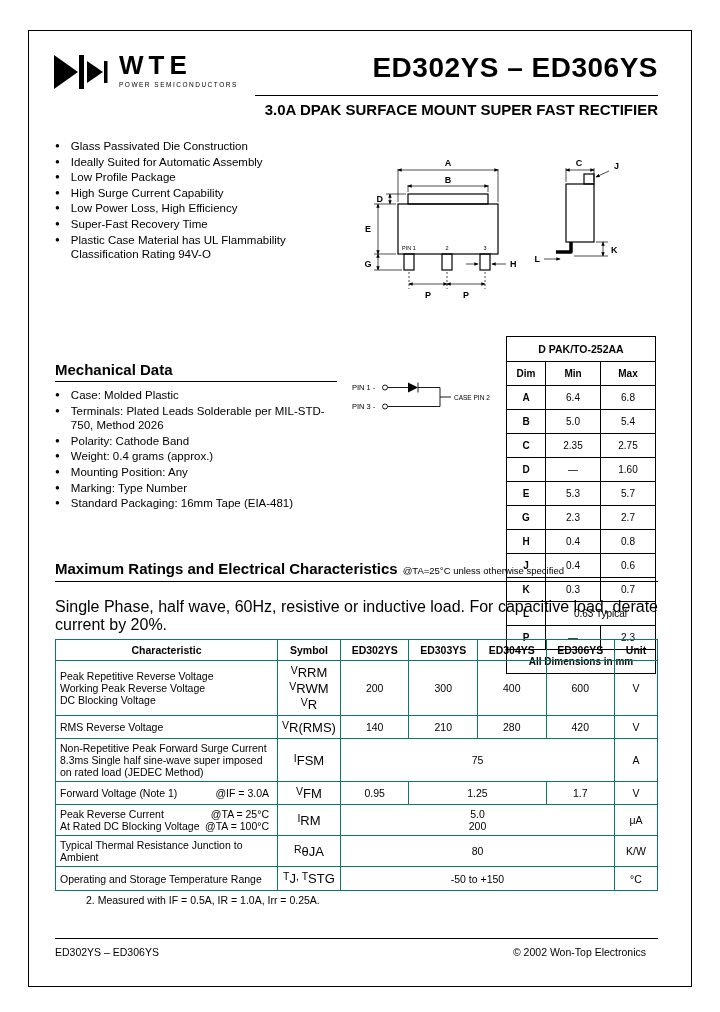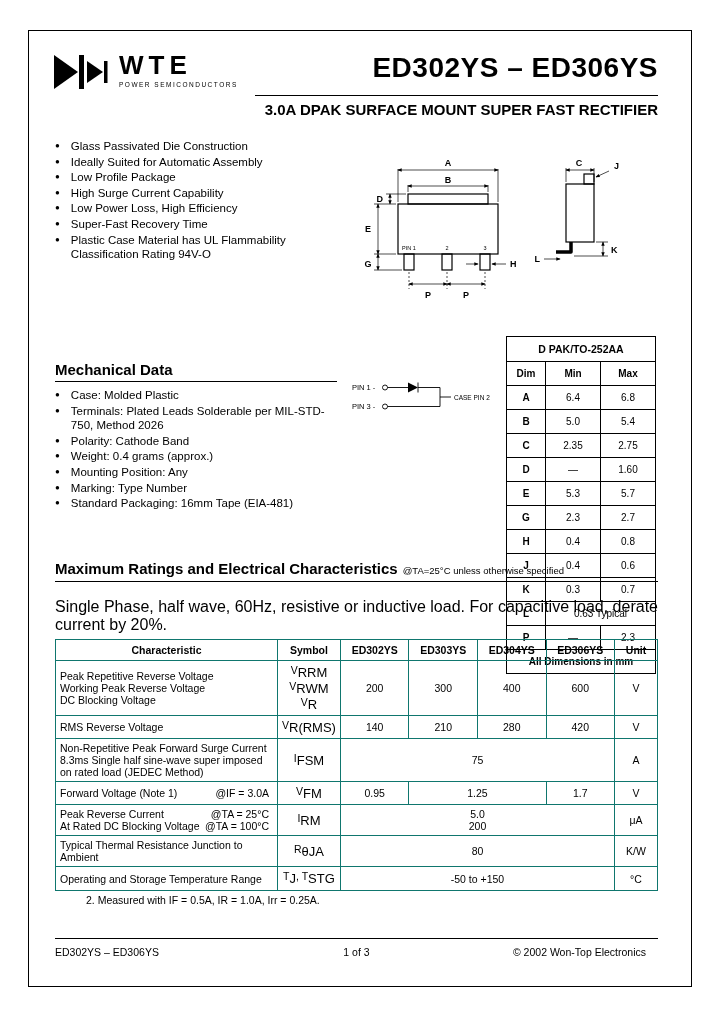--- a/index.html
+++ b/index.html
@@ -412,15 +412,14 @@
     </table>
 </div>
 
 <div class="notes">
   <div class="n2">2. Measured with IF = 0.5A, IR = 1.0A, Irr = 0.25A.</div>
 </div>
 
 <div class="footer-rule"></div>
 <div class="footer">
   <span class="fl">ED302YS – ED306YS</span>
-  <span class="fc">1 of 3</span>
   <span class="fr">© 2002 Won-Top Electronics</span>
 </div>
 
 </body></html>

